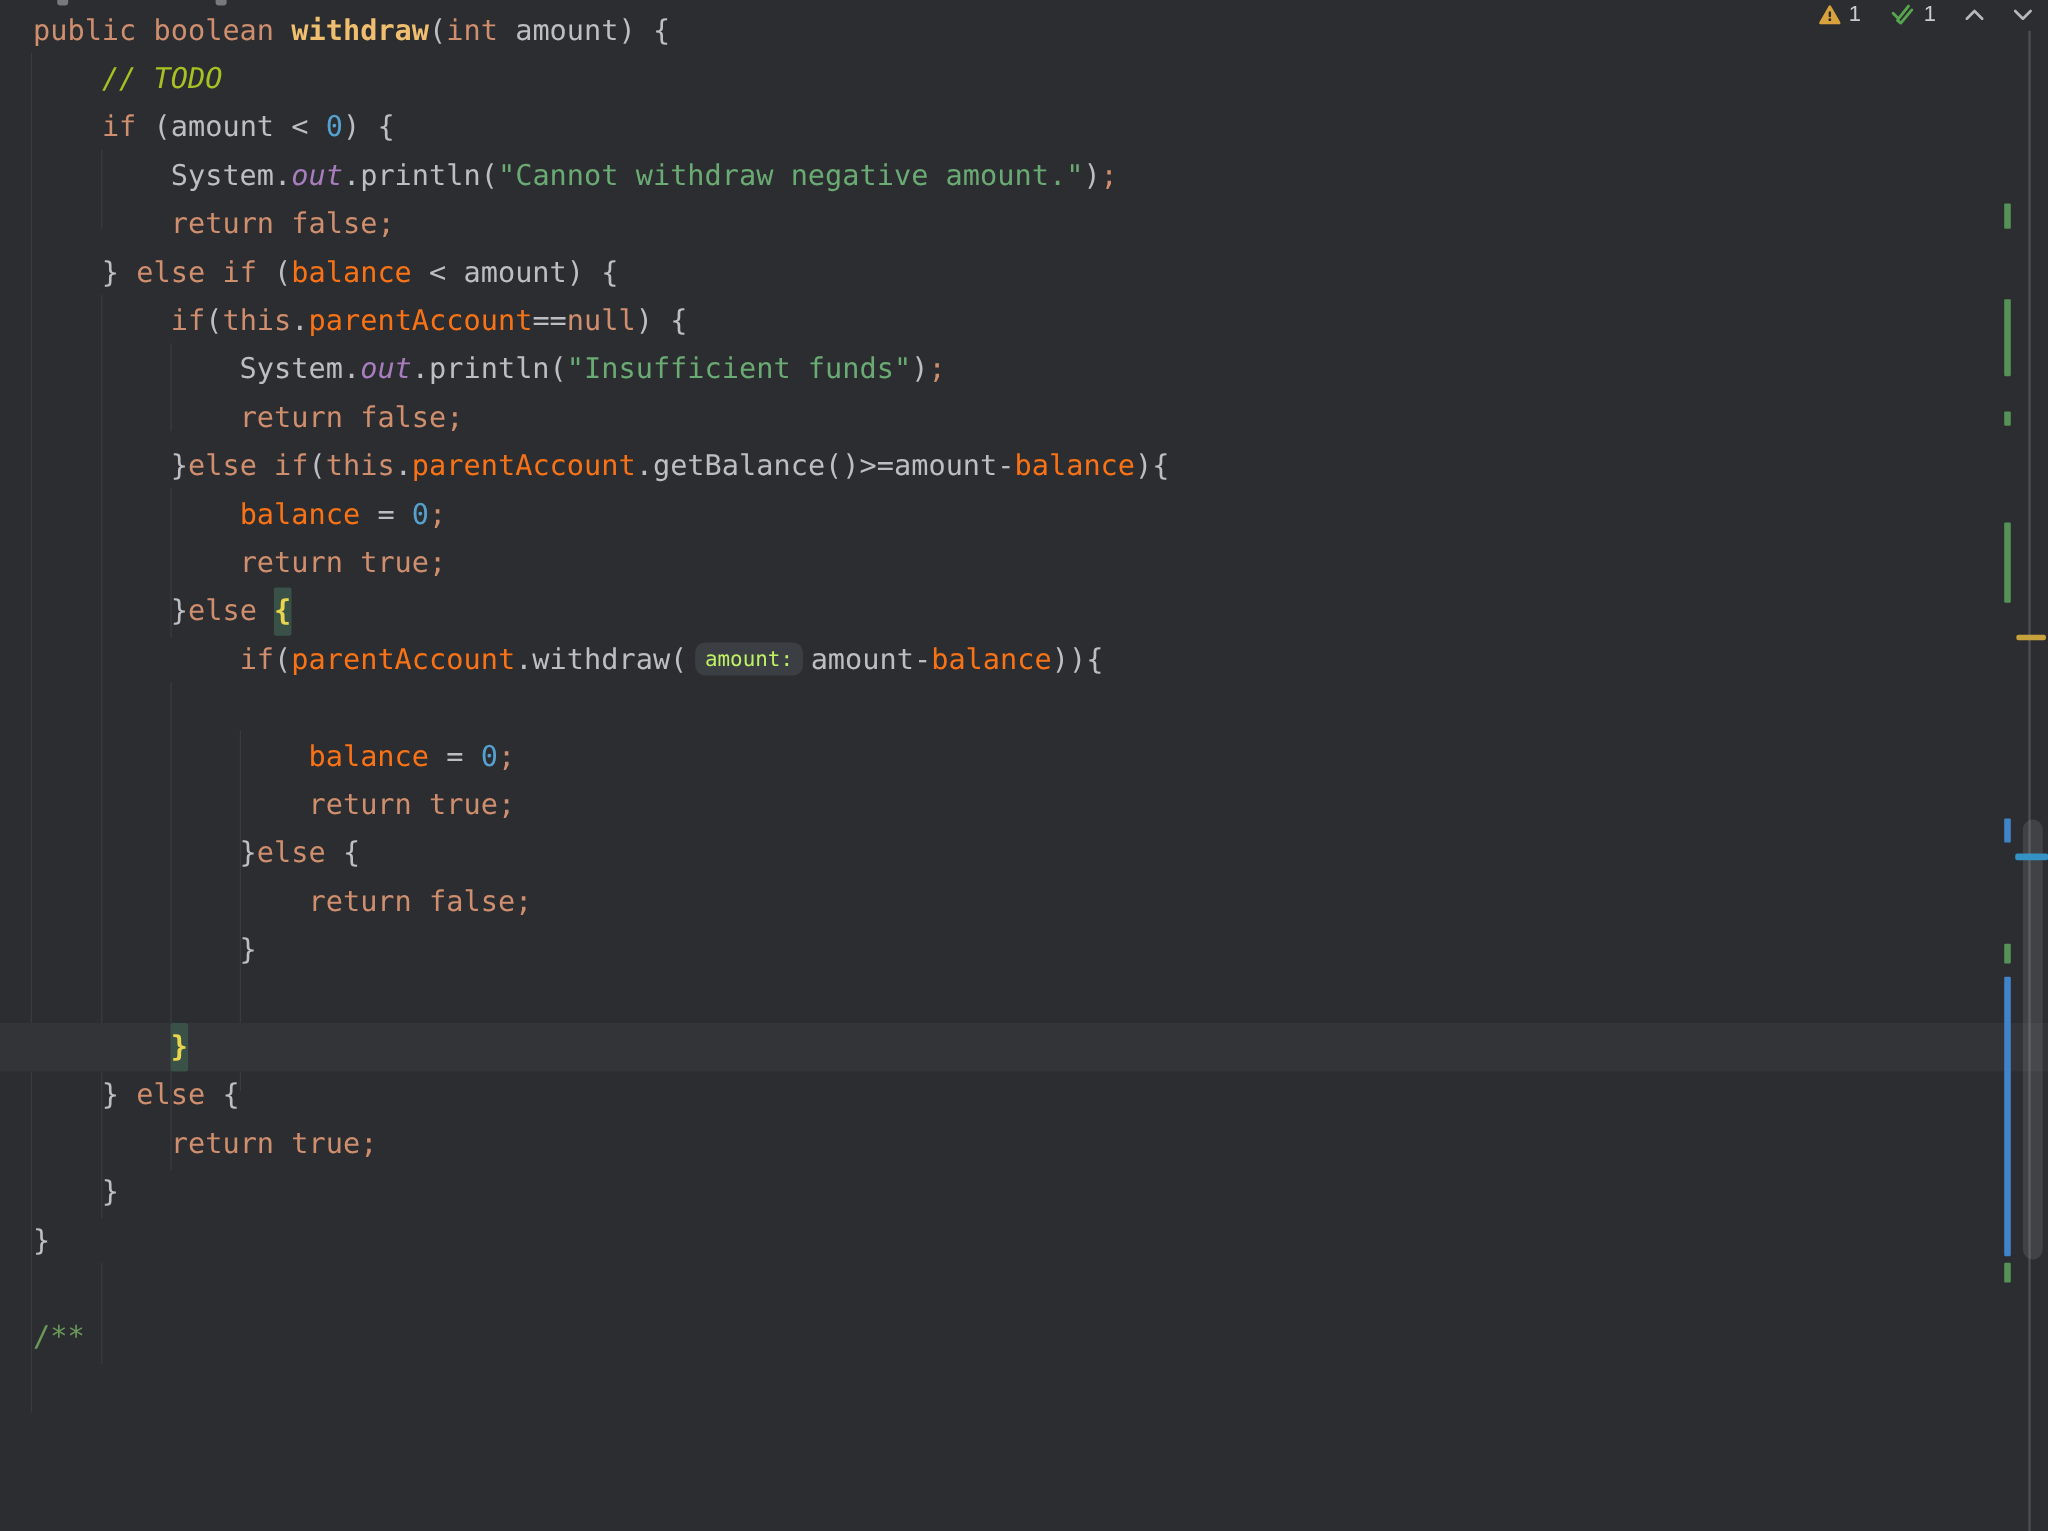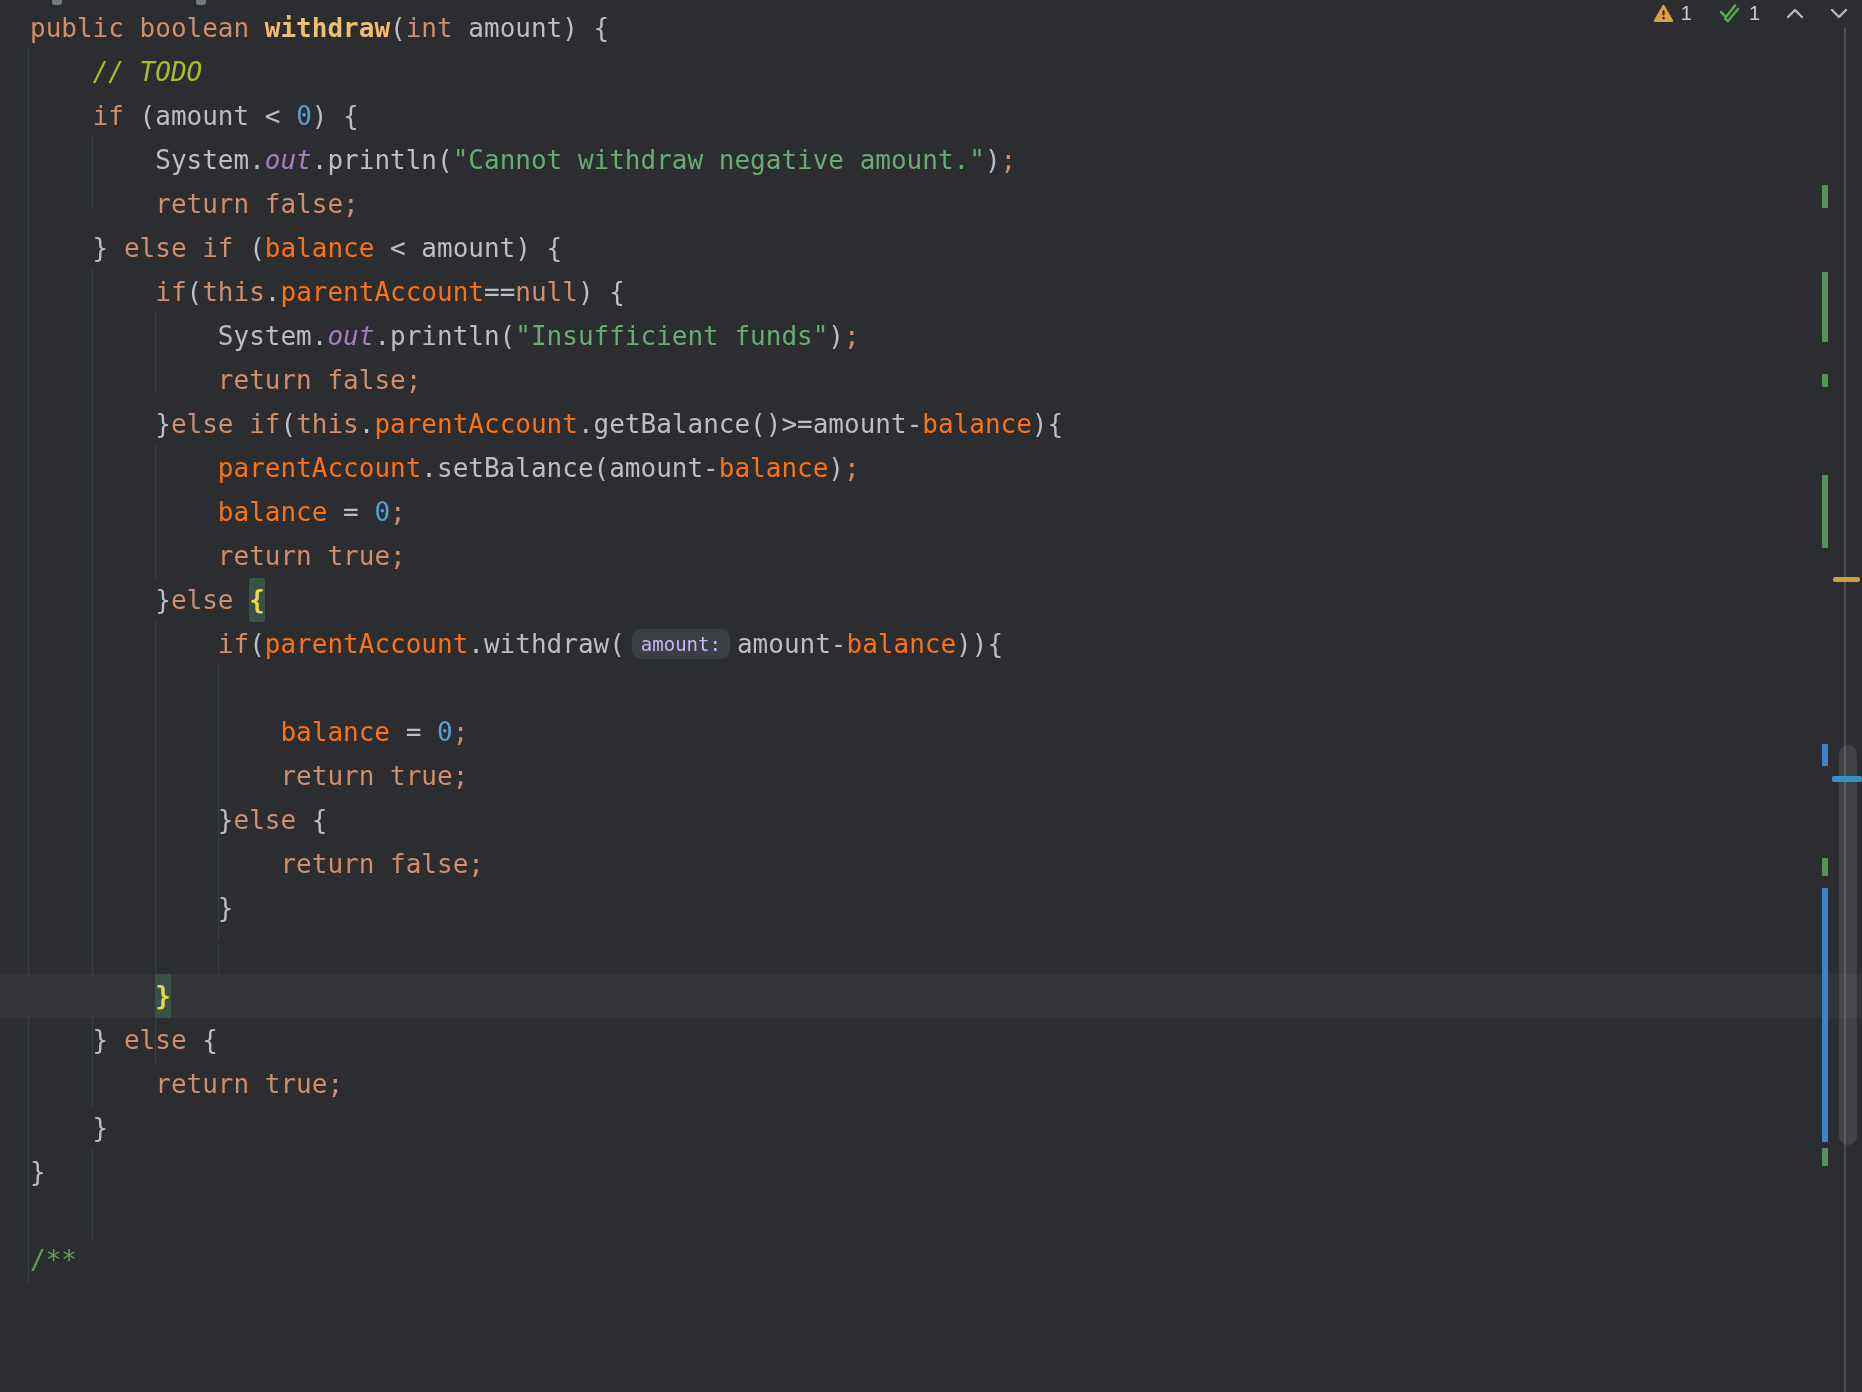--- a/index.html
+++ b/index.html
@@ -14,21 +14,21 @@
   .tk-pl{color:#BCBEC4;}
   .tk-fd{color:#f97316;}
   .tk-fi{color:#A87DBE;font-style:italic;}
   .tk-st{color:#6AAB73;}
   .tk-nm{color:#56A0CE;}
   .tk-cm{color:#7A7E85;}
   .tk-td{color:#A8C023;font-style:italic;}
   .tk-dc{color:#6A9A5B;}
   .tk-md{color:#EFBE6F;font-weight:bold;}
   .tk-hi{color:#E8D44D;font-weight:bold;background:#3A5148;display:inline-block;height:44px;line-height:44px;vertical-align:top;border-radius:2px;}
-  .tk-pill{display:inline-block;background:#3B3E43;color:#c4b5fd;font-size:19px;line-height:30px;height:30px;
+  .tk-pill{display:inline-block;background:#3B3E43;color:#bef264;font-size:19px;line-height:30px;height:30px;
     border-radius:9px;padding:0 9px;margin:0 7px;vertical-align:middle;position:relative;top:-2px;}
   .indent-guide{position:absolute;width:1px;background:#3B3E43;z-index:1;}
   .right-guide{position:absolute;left:1844px;top:28px;width:2px;height:1364px;background:rgba(120,123,128,0.45);z-index:3;}
   .frag{position:absolute;top:0;height:5px;background:#76797E;border-radius:0 0 3px 3px;z-index:2;}
   .vcs-mark{position:absolute;left:1822px;width:6px;z-index:4;border-radius:1px;}
   .vcs-green{background:#549257;}
   .vcs-blue{background:#4083C9;}
   .an-mark{position:absolute;z-index:6;border-radius:2px;}
   .an-warning{left:1833px;width:27px;height:5px;background:#C7A23C;}
   .an-info{left:1832px;width:30px;height:6px;background:#3592C4;}
@@ -65,21 +65,20 @@
       <div class="line"><span class="tk-kw">public boolean </span><span class="tk-md">withdraw</span><span class="tk-pl">(</span><span class="tk-kw">int</span><span class="tk-pl"> amount) {</span></div>
       <div class="line"><span class="tk-pl">    </span><span class="tk-td">// TODO</span></div>
       <div class="line"><span class="tk-pl">    </span><span class="tk-kw">if</span><span class="tk-pl"> (amount &lt; </span><span class="tk-nm">0</span><span class="tk-pl">) {</span></div>
       <div class="line"><span class="tk-pl">        System.</span><span class="tk-fi">out</span><span class="tk-pl">.println(</span><span class="tk-st">"Cannot withdraw negative amount."</span><span class="tk-pl">)</span><span class="tk-kw">;</span></div>
       <div class="line"><span class="tk-pl">        </span><span class="tk-kw">return false;</span></div>
       <div class="line"><span class="tk-pl">    } </span><span class="tk-kw">else if</span><span class="tk-pl"> (</span><span class="tk-fd">balance</span><span class="tk-pl"> &lt; amount) {</span></div>
       <div class="line"><span class="tk-pl">        </span><span class="tk-kw">if</span><span class="tk-pl">(</span><span class="tk-kw">this</span><span class="tk-pl">.</span><span class="tk-fd">parentAccount</span><span class="tk-pl">==</span><span class="tk-kw">null</span><span class="tk-pl">) {</span></div>
       <div class="line"><span class="tk-pl">            System.</span><span class="tk-fi">out</span><span class="tk-pl">.println(</span><span class="tk-st">"Insufficient funds"</span><span class="tk-pl">)</span><span class="tk-kw">;</span></div>
       <div class="line"><span class="tk-pl">            </span><span class="tk-kw">return false;</span></div>
       <div class="line"><span class="tk-pl">        }</span><span class="tk-kw">else if</span><span class="tk-pl">(</span><span class="tk-kw">this</span><span class="tk-pl">.</span><span class="tk-fd">parentAccount</span><span class="tk-pl">.getBalance()&gt;=amount-</span><span class="tk-fd">balance</span><span class="tk-pl">){</span></div>
-      <div class="line"><span class="tk-pl">            </span><span class="tk-fd">parentAccount</span><span class="tk-pl">.setBalance(amount-</span><span class="tk-fd">balance</span><span class="tk-pl">)</span><span class="tk-kw">;</span></div>
       <div class="line"><span class="tk-pl">            </span><span class="tk-fd">balance</span><span class="tk-pl"> = </span><span class="tk-nm">0</span><span class="tk-kw">;</span></div>
       <div class="line"><span class="tk-pl">            </span><span class="tk-kw">return true;</span></div>
       <div class="line"><span class="tk-pl">        }</span><span class="tk-kw">else</span><span class="tk-pl"> </span><span class="tk-hi">{</span></div>
       <div class="line"><span class="tk-pl">            </span><span class="tk-kw">if</span><span class="tk-pl">(</span><span class="tk-fd">parentAccount</span><span class="tk-pl">.withdraw(</span><span class="tk-pill">amount:</span><span class="tk-pl">amount-</span><span class="tk-fd">balance</span><span class="tk-pl">)){</span></div>
       <div class="line"></div>
       <div class="line"><span class="tk-pl">                </span><span class="tk-fd">balance</span><span class="tk-pl"> = </span><span class="tk-nm">0</span><span class="tk-kw">;</span></div>
       <div class="line"><span class="tk-pl">                </span><span class="tk-kw">return true;</span></div>
       <div class="line"><span class="tk-pl">            }</span><span class="tk-kw">else</span><span class="tk-pl"> {</span></div>
       <div class="line"><span class="tk-pl">                </span><span class="tk-kw">return false;</span></div>
       <div class="line"><span class="tk-pl">            }</span></div>

